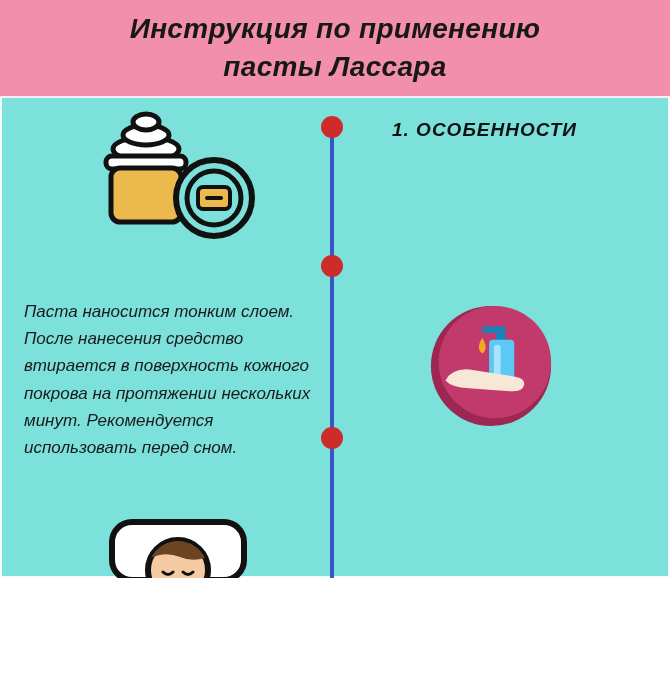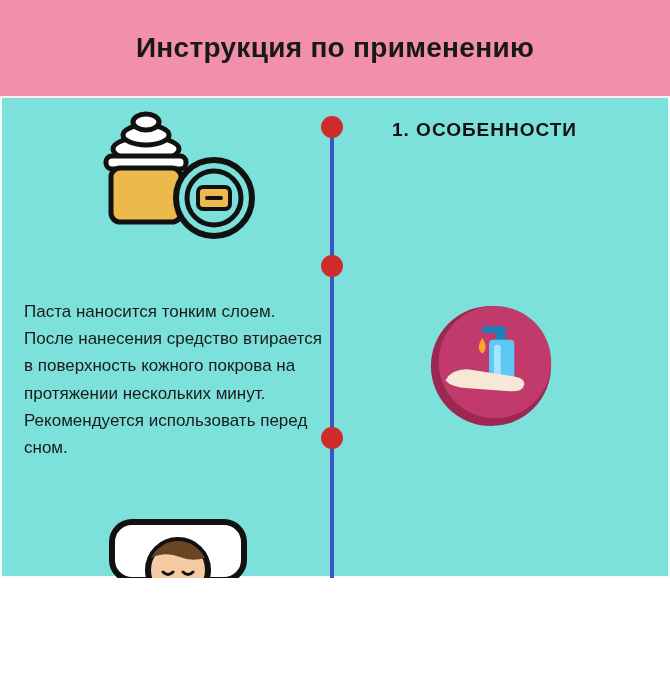--- a/index.html
+++ b/index.html
@@ -16,20 +16,21 @@
     --drop-orange:#F6A823;
     --text-dark:#1B1B1B;
   }
   html,body{margin:0;padding:0;}
   body{font-family:"Liberation Sans","DejaVu Sans",sans-serif;background:#ffffff;}
   .canvas{
     position:relative;width:670px;height:578px;overflow:hidden;
     background:var(--body-teal);
     box-shadow:inset 0 0 0 2px rgba(255,255,255,0.9);
     color:var(--text-dark);
+    font-style:italic;
   }
   .header{
     position:absolute;top:0;left:0;right:0;height:96px;
     background:var(--header-pink);
     border-bottom:2px solid rgba(255,255,255,0.85);
     display:flex;flex-direction:column;align-items:center;justify-content:center;
     text-align:center;
   }
   .header .title-line{
     font-size:28px;font-weight:700;letter-spacing:0.3px;line-height:1.35;color:#181818;
@@ -70,20 +71,21 @@
     font-size:15px;font-weight:700;letter-spacing:1.5px;color:#000000;margin-top:6px;
   }
 </style>
 </head>
 <body>
 
 <div class="canvas">
 
   <div class="header">
     <div class="title-line">Инструкция по применению</div>
+    <div class="title-line">пасты Лассара</div>
   </div>
 
   <div class="timeline-line"></div>
   <div class="dot dot-1"></div>
   <div class="dot dot-2"></div>
   <div class="dot dot-3"></div>
   <div class="dot dot-4"></div>
 
   <div class="heading" id="heading-1">1. ОСОБЕННОСТИ</div>
 

